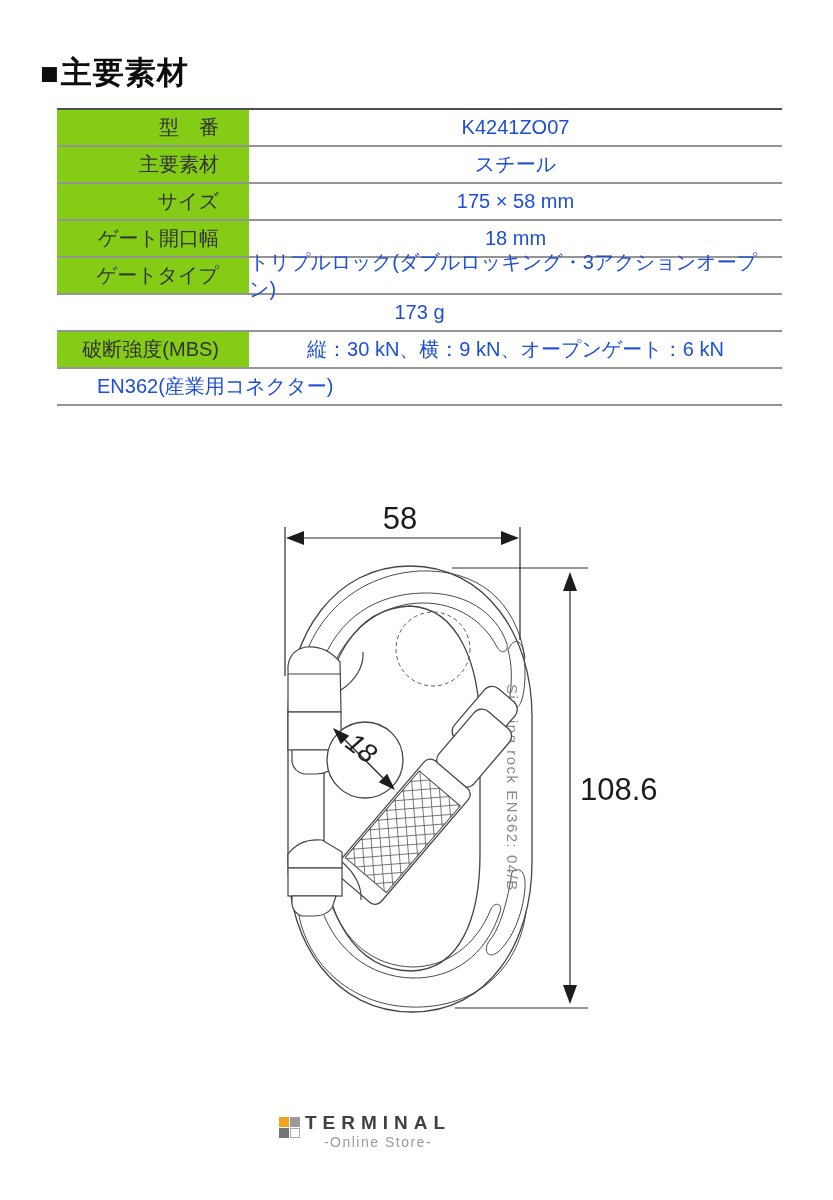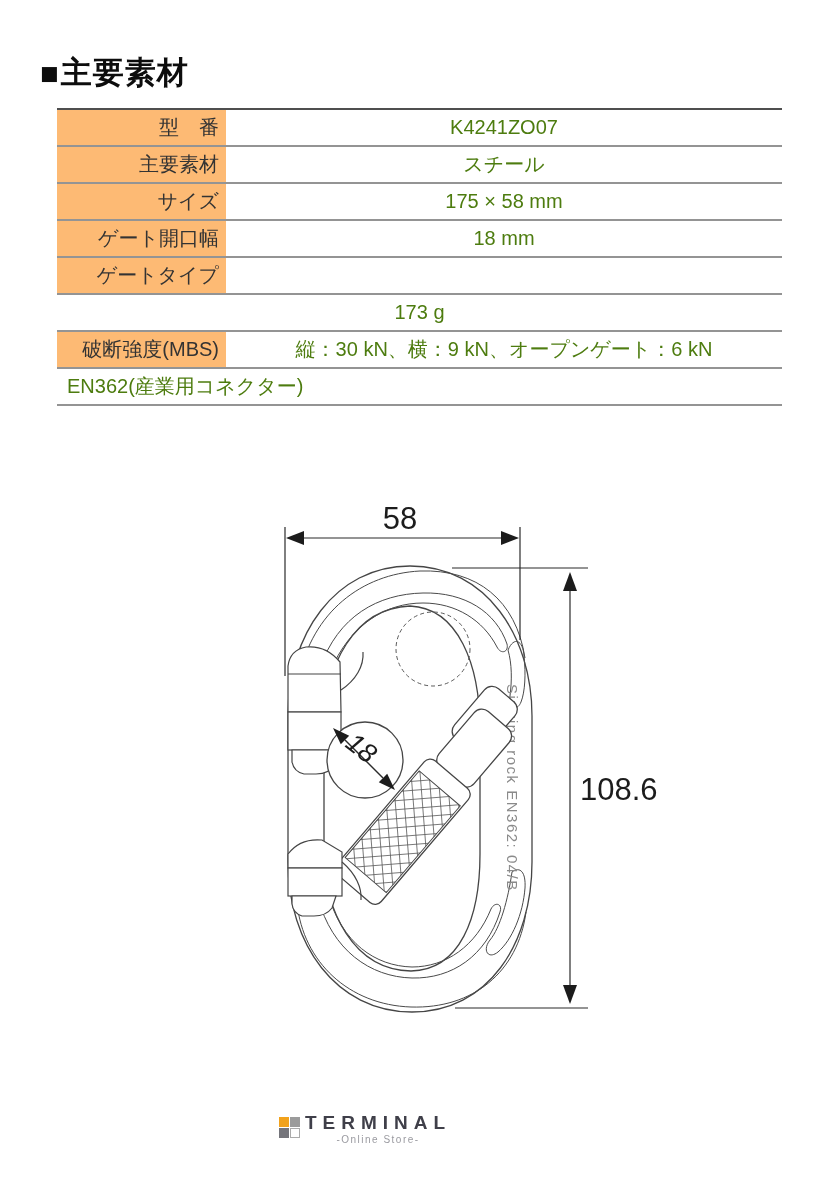--- a/index.html
+++ b/index.html
@@ -18,50 +18,50 @@
   .spec-table{
     position:absolute;left:57px;top:108px;width:725px;
     border-top:2px solid #4f4f4f;
     font-size:20px;
   }
   .spec-row{
     display:flex;align-items:stretch;height:35px;
     border-bottom:2px solid #949494;
   }
   .spec-label{
-    width:162px;background:#fdba74;color:#333;
+    width:162px;background:#84cc16;color:#333;
     display:flex;align-items:center;justify-content:flex-end;
-    padding-right:7px;flex-shrink:0;
+    padding-right:30px;flex-shrink:0;
   }
   .spec-value{
     flex:1;display:flex;align-items:center;justify-content:center;
-    color:#4d7c0f;
+    color:#1d4ed8;
   }
-  .spec-row.left .spec-value{justify-content:flex-start;padding-left:10px;}
+  .spec-row.left .spec-value{justify-content:flex-start;padding-left:10px;margin-left:30px;}
   
   .diagram{position:absolute;left:260px;top:500px;}
   
   .logo{
     position:absolute;left:0;top:1113px;width:730px;
     display:flex;align-items:flex-start;justify-content:center;gap:5px;
   }
   .logo-grid{
     display:grid;grid-template-columns:10px 10px;grid-template-rows:10px 10px;
     gap:1px;margin-top:4px;
   }
   .logo-grid .sq1{background:#F2A21C;}
   .logo-grid .sq2{background:#9B9B9B;}
   .logo-grid .sq3{background:#74747A;}
   .logo-grid .sq4{background:#ffffff;border:1px solid #ABABAB;box-sizing:border-box;}
   .logo-text{display:flex;flex-direction:column;align-items:center;}
   .logo-word{
     font-size:19px;font-weight:bold;color:#3F3F49;letter-spacing:6px;line-height:1.1;
   }
   .logo-tag{
-    font-size:10px;color:#9a9aa0;letter-spacing:1.5px;margin-top:0px;
+    font-size:14px;color:#9a9aa0;letter-spacing:1.5px;margin-top:0px;
   }
 </style>
 </head>
 <body>
 
 <div class="heading">
   <span class="marker">■</span>
   <span>主要素材</span>
 </div>
 
@@ -77,20 +77,21 @@
   <div class="spec-row">
     <div class="spec-label">サイズ</div>
     <div class="spec-value">175 × 58 mm</div>
   </div>
   <div class="spec-row">
     <div class="spec-label">ゲート開口幅</div>
     <div class="spec-value">18 mm</div>
   </div>
   <div class="spec-row">
     <div class="spec-label">ゲートタイプ</div>
+    <div class="spec-value">トリプルロック(ダブルロッキング・3アクションオープン)</div>
   </div>
   <div class="spec-row">
     <div class="spec-value">173 g</div>
   </div>
   <div class="spec-row">
     <div class="spec-label">破断強度(MBS)</div>
     <div class="spec-value">縦：30 kN、横：9 kN、オープンゲート：6 kN</div>
   </div>
   <div class="spec-row left">
     <div class="spec-value">EN362(産業用コネクター)</div>

